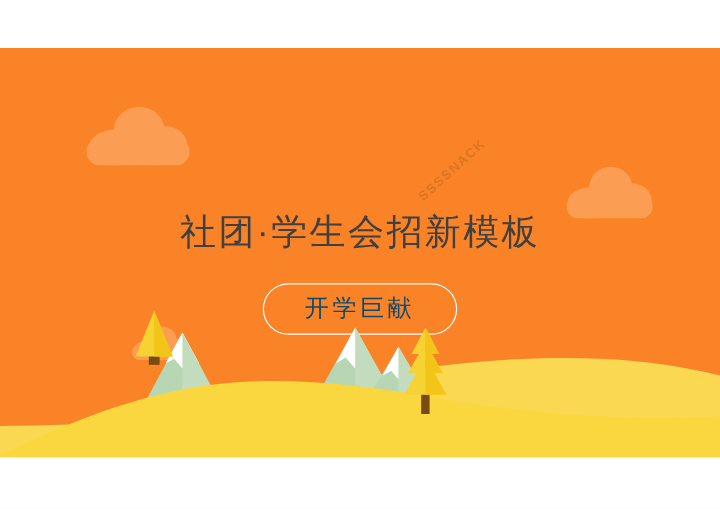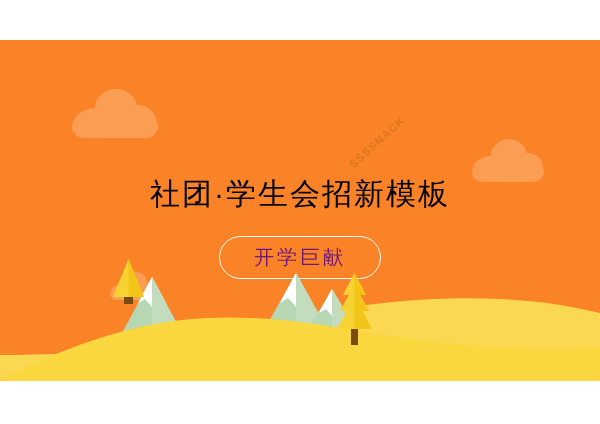--- a/index.html
+++ b/index.html
@@ -58,21 +58,21 @@
     opacity: .85;
   }
 
   
   #title {
     position: absolute;
     left: 0;
     top: 135px;
     width: 600px;
     text-align: center;
-    color: #000000;
+    color: #404040;
     font-size: 30px;
     font-weight: 300;
     letter-spacing: 2px;
     line-height: 38px;
     white-space: nowrap;
   }
 
   
   #cta-wrap {
     position: absolute;
@@ -81,21 +81,21 @@
     width: 600px;
     text-align: center;
   }
   #cta {
     display: inline-block;
     box-sizing: border-box;
     min-width: 160px;
     padding: 7px 34px 8px;
     border: 1.6px solid #ffffff;
     border-radius: 30px;
-    color: #701a75;
+    color: #0c4a6e;
     font-size: 20px;
     font-weight: 400;
     letter-spacing: 3px;
     line-height: 26px;
     background: transparent;
     white-space: nowrap;
   }
 
   
   #scenery {

